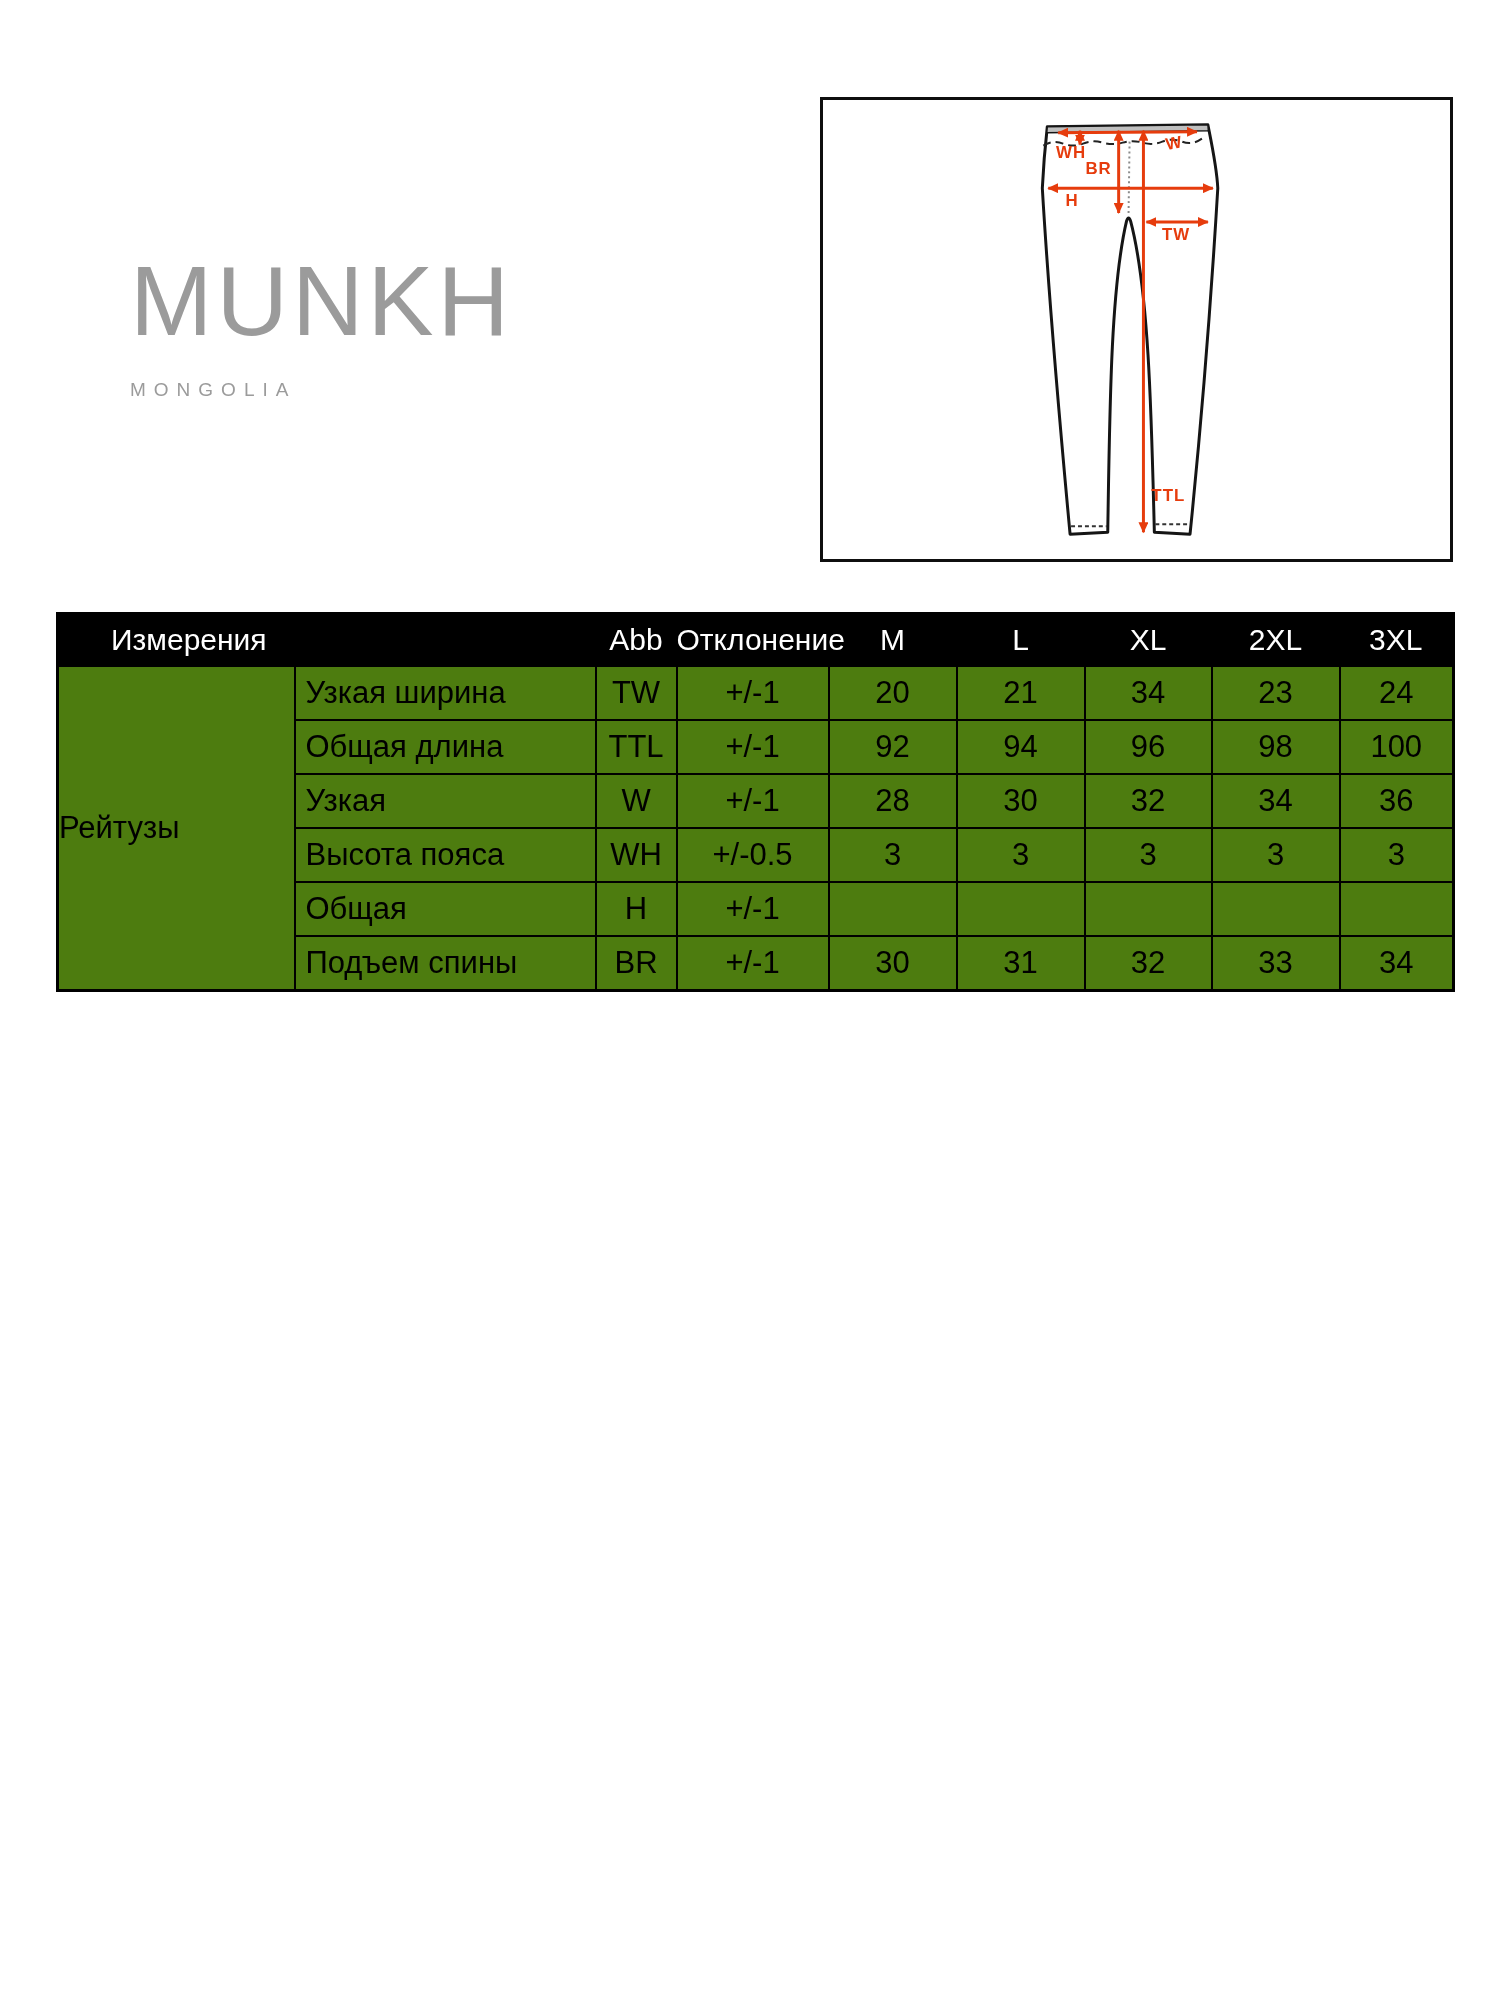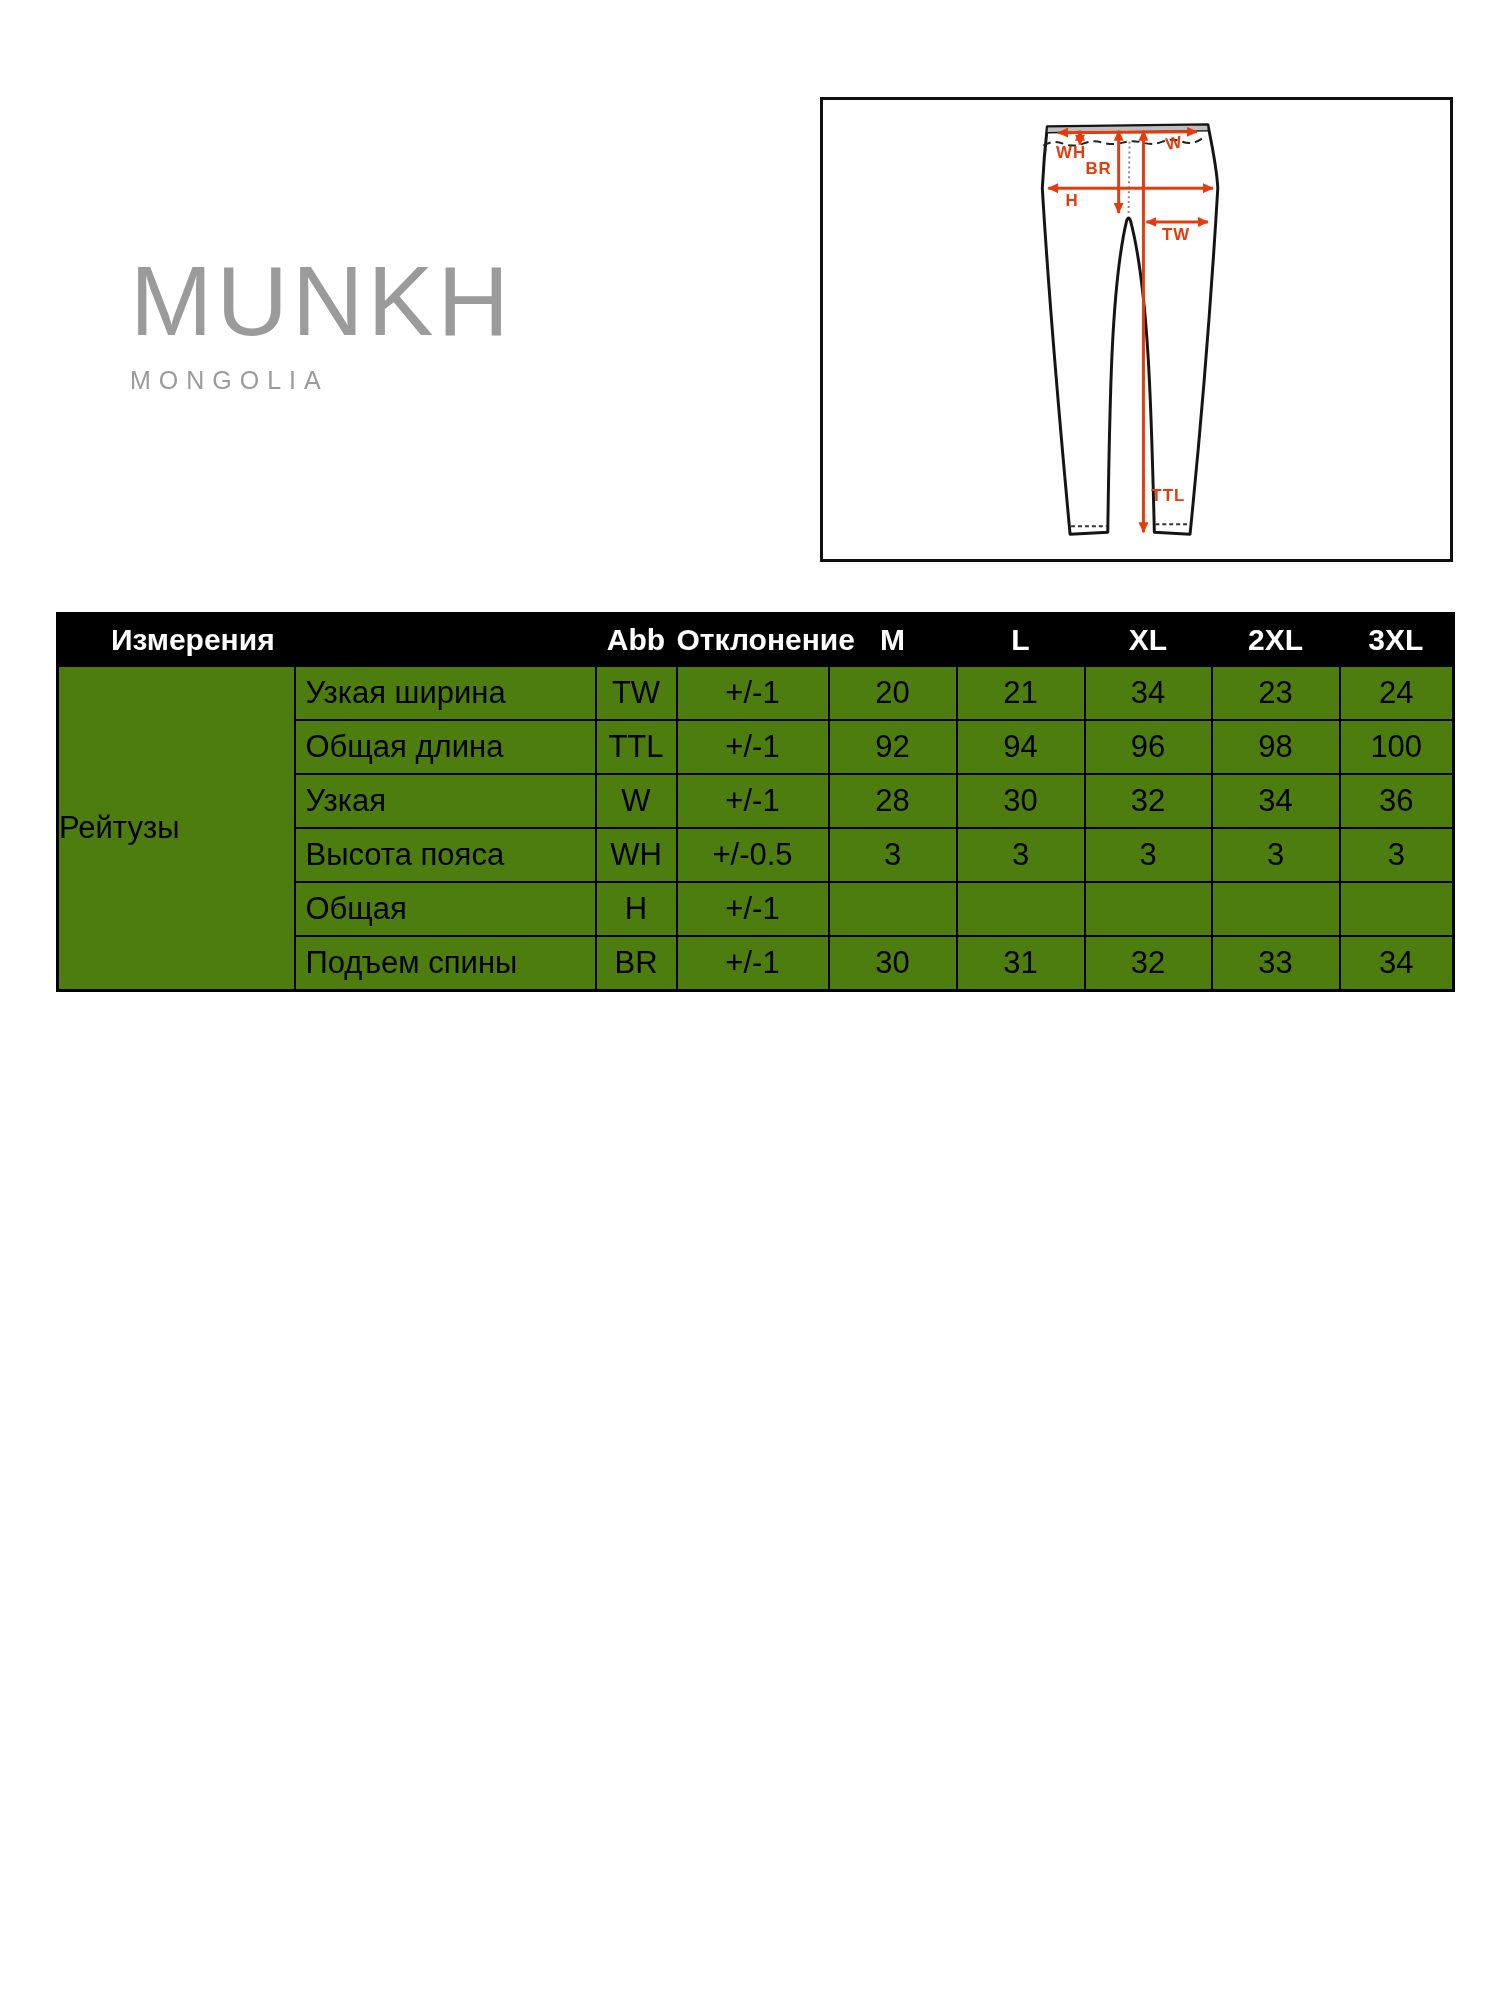--- a/index.html
+++ b/index.html
@@ -3,21 +3,21 @@
 <meta charset="utf-8">
 <style>
   html,body{margin:0;padding:0;background:#fff;}
   .page{
     position:relative;width:1500px;height:2000px;background:#ffffff;
     font-family:"Liberation Sans", sans-serif;color:#000;overflow:hidden;
   }
   
   .logo{position:absolute;left:130px;top:251px;width:400px;color:var(--logo-color,#9b9b9b);}
   .logo-name{font-size:99px;line-height:1;letter-spacing:4px;font-weight:400;}
-  .logo-sub{font-size:25px;letter-spacing:8px;margin-top:16px;font-weight:400;}
+  .logo-sub{font-size:19px;letter-spacing:8px;margin-top:29px;font-weight:400;}
   
   .diagram-box{
     position:absolute;left:820px;top:97px;width:633px;height:465px;
     border:3px solid #0f0f0f;background:#fff;box-sizing:border-box;
   }
   .diagram-box svg{display:block;width:100%;height:100%;}
   .pants{fill:#ffffff;stroke:#151515;stroke-width:3;stroke-linejoin:round;}
   .band{fill:#bfbfbf;stroke:#151515;stroke-width:1.5;}
   .wavy{fill:none;stroke:#222;stroke-width:2;stroke-dasharray:8 5;}
   .seam{stroke:#8a8a8a;stroke-width:2;stroke-dasharray:2 3;}
@@ -28,21 +28,21 @@
     fill:var(--accent,#e63c0d);font-family:"Liberation Sans", sans-serif;
     font-size:17px;font-weight:bold;letter-spacing:1px;
   }
   
   .size-table{
     position:absolute;left:56px;top:612px;width:1396px;
     border-collapse:collapse;table-layout:fixed;background:#fff;
     border:3px solid #000;font-size:31px;
   }
   .size-table th{
-    background:#000;color:#fff;font-weight:700;height:50px;
+    background:#000;color:#fff;font-weight:400;height:50px;
     text-align:center;border:0;font-size:30px;padding:0;
   }
   .size-table th.h-measure{text-align:left;padding-left:52px;}
   .size-table td{
     border:2px solid #000;height:52px;text-align:center;
     vertical-align:middle;padding:0;background:#4d7c0f;
   }
   .size-table td.name{text-align:left;padding-left:10px;}
   .size-table td.cat{text-align:left;}
 </style>

